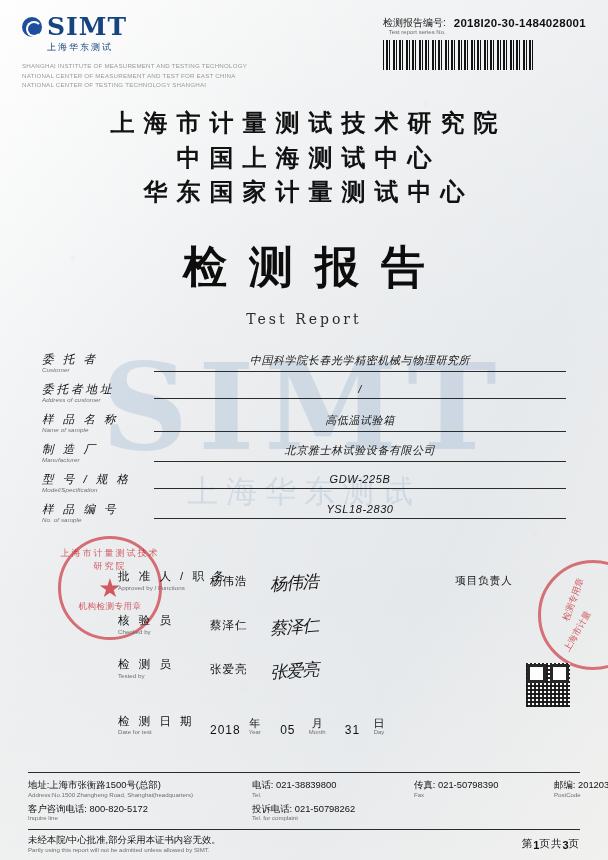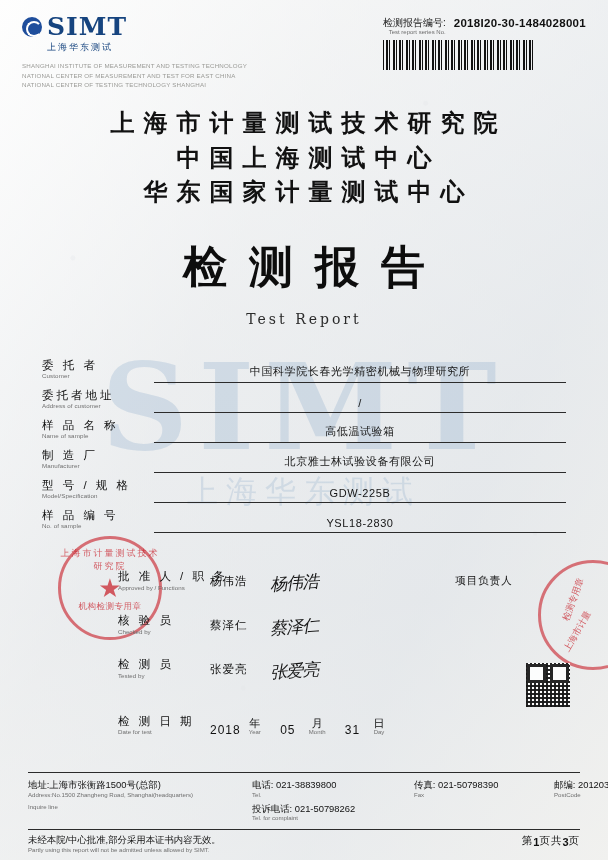--- a/index.html
+++ b/index.html
@@ -177,22 +177,23 @@
     letter-spacing: 3px;
     color: #2a2a2a;
   }
 
   
   .info {
     margin: 26px 42px 0 42px;
   }
   .info-row {
     display: flex;
-    align-items: flex-end;
+    align-items: flex-start;
     height: 30px;
+    font-style: italic;
   }
   .info-label {
     width: 112px;
     flex: 0 0 112px;
     padding-bottom: 3px;
   }
   .il-cn {
     font-size: 11.5px;
     color: #111;
     letter-spacing: 3px;
@@ -328,21 +329,21 @@
   .f-cell { margin-right: 12px; }
   .f-cn { font-size: 9.4px; color: #111; line-height: 1.25; white-space: nowrap;}
   .f-en { font-size: 6.1px; color: #6f6f6f; line-height: 1.3; white-space: nowrap;}
   .f-col-a { width: 212px; flex: 0 0 212px; }
   .f-col-b { width: 150px; flex: 0 0 150px; }
   .f-col-c { width: 128px; flex: 0 0 128px; }
   .f-col-d { flex: 1; }
   .footer-bottom {
     display: flex;
     justify-content: space-between;
-    align-items: flex-start;
+    align-items: center;
     border-top: 1.5px solid #2b2b2b;
     margin-top: 7px;
     padding-top: 4px;
   }
   .fb-left .cn { font-size: 9.4px; color: #111; line-height: 1.25;}
   .fb-left .en { font-size: 6.1px; color: #6f6f6f; line-height: 1.3;}
   .page-count { display: flex; align-items: flex-end; }
   .pc-cn { font-size: 10.5px; color: #111; letter-spacing: 1px; }
   .pc-num { font-size: 11px; font-weight: bold; color:#111; }
 
@@ -591,20 +592,21 @@
         <div class="f-cn">传真: 021-50798390</div>
         <div class="f-en">Fax</div>
       </div>
       <div class="f-cell f-col-d">
         <div class="f-cn">邮编: 201203</div>
         <div class="f-en">PostCode</div>
       </div>
     </div>
     <div class="f-row" style="margin-top:4px;">
       <div class="f-cell f-col-a">
+        <div class="f-cn">客户咨询电话: 800-820-5172</div>
         <div class="f-en">Inquire line</div>
       </div>
       <div class="f-cell f-col-b">
         <div class="f-cn">投诉电话: 021-50798262</div>
         <div class="f-en">Tel. for complaint</div>
       </div>
     </div>
     <div class="footer-bottom">
       <div class="fb-left">
         <div class="cn">未经本院/中心批准,部分采用本证书内容无效。</div>

